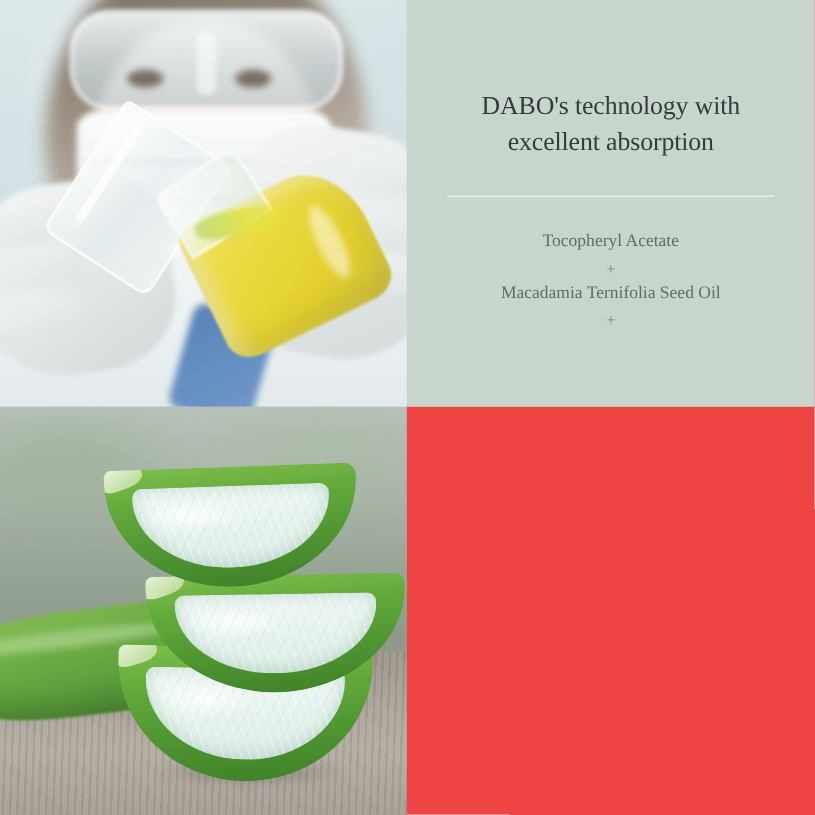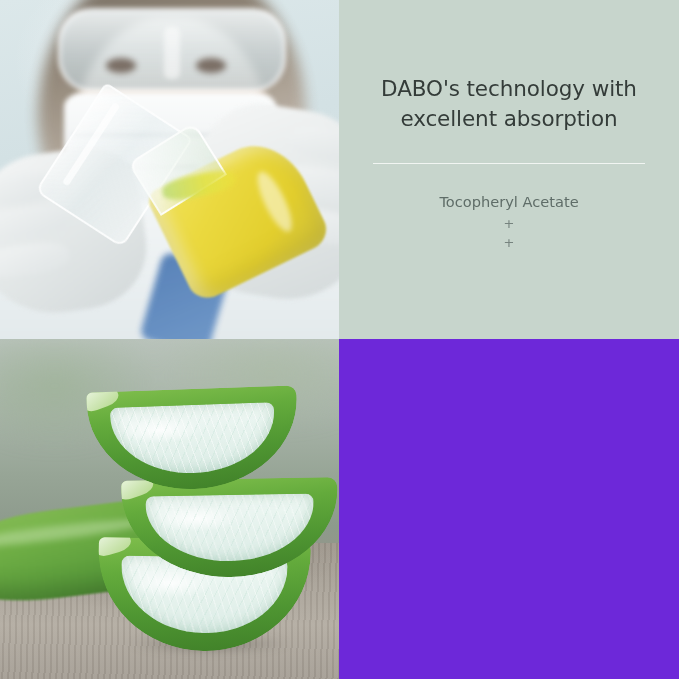--- a/index.html
+++ b/index.html
@@ -12,21 +12,22 @@
     font-family: "DejaVu Sans", sans-serif;
   }
 
   .page {
     position: relative;
     width: 679px;
     height: 679px;
     display: grid;
     grid-template-columns: 339px 340px;
     grid-template-rows: 339px 340px;
-    background: #6d28d9;
+    background: #ef4444;
+    font-family: Liberation Serif, serif;
   }
 
   .cell { position: relative; overflow: hidden; }
 
   
   .photo-lab {
     background: #dfe9ea;
   }
   .photo-lab .bg-wash {
     position: absolute; inset: 0;
@@ -400,20 +401,21 @@
   </div>
 
   <div class="cell panel-tech">
     <div class="tech-title">DABO's technology with excellent absorption</div>
 
     <div class="tech-rule"></div>
 
     <div class="ingredient-list">
       <div>Tocopheryl Acetate</div>
       <div class="plus">+</div>
+      <div>Macadamia Ternifolia Seed Oil</div>
       <div class="plus">+</div>
     </div>
   </div>
 
 
   <div class="cell photo-aloe">
     <div class="aloe-bg"></div>
     <div class="aloe-bg-blur"></div>
     <div class="wood"></div>
     <div class="leaf-whole"></div>

